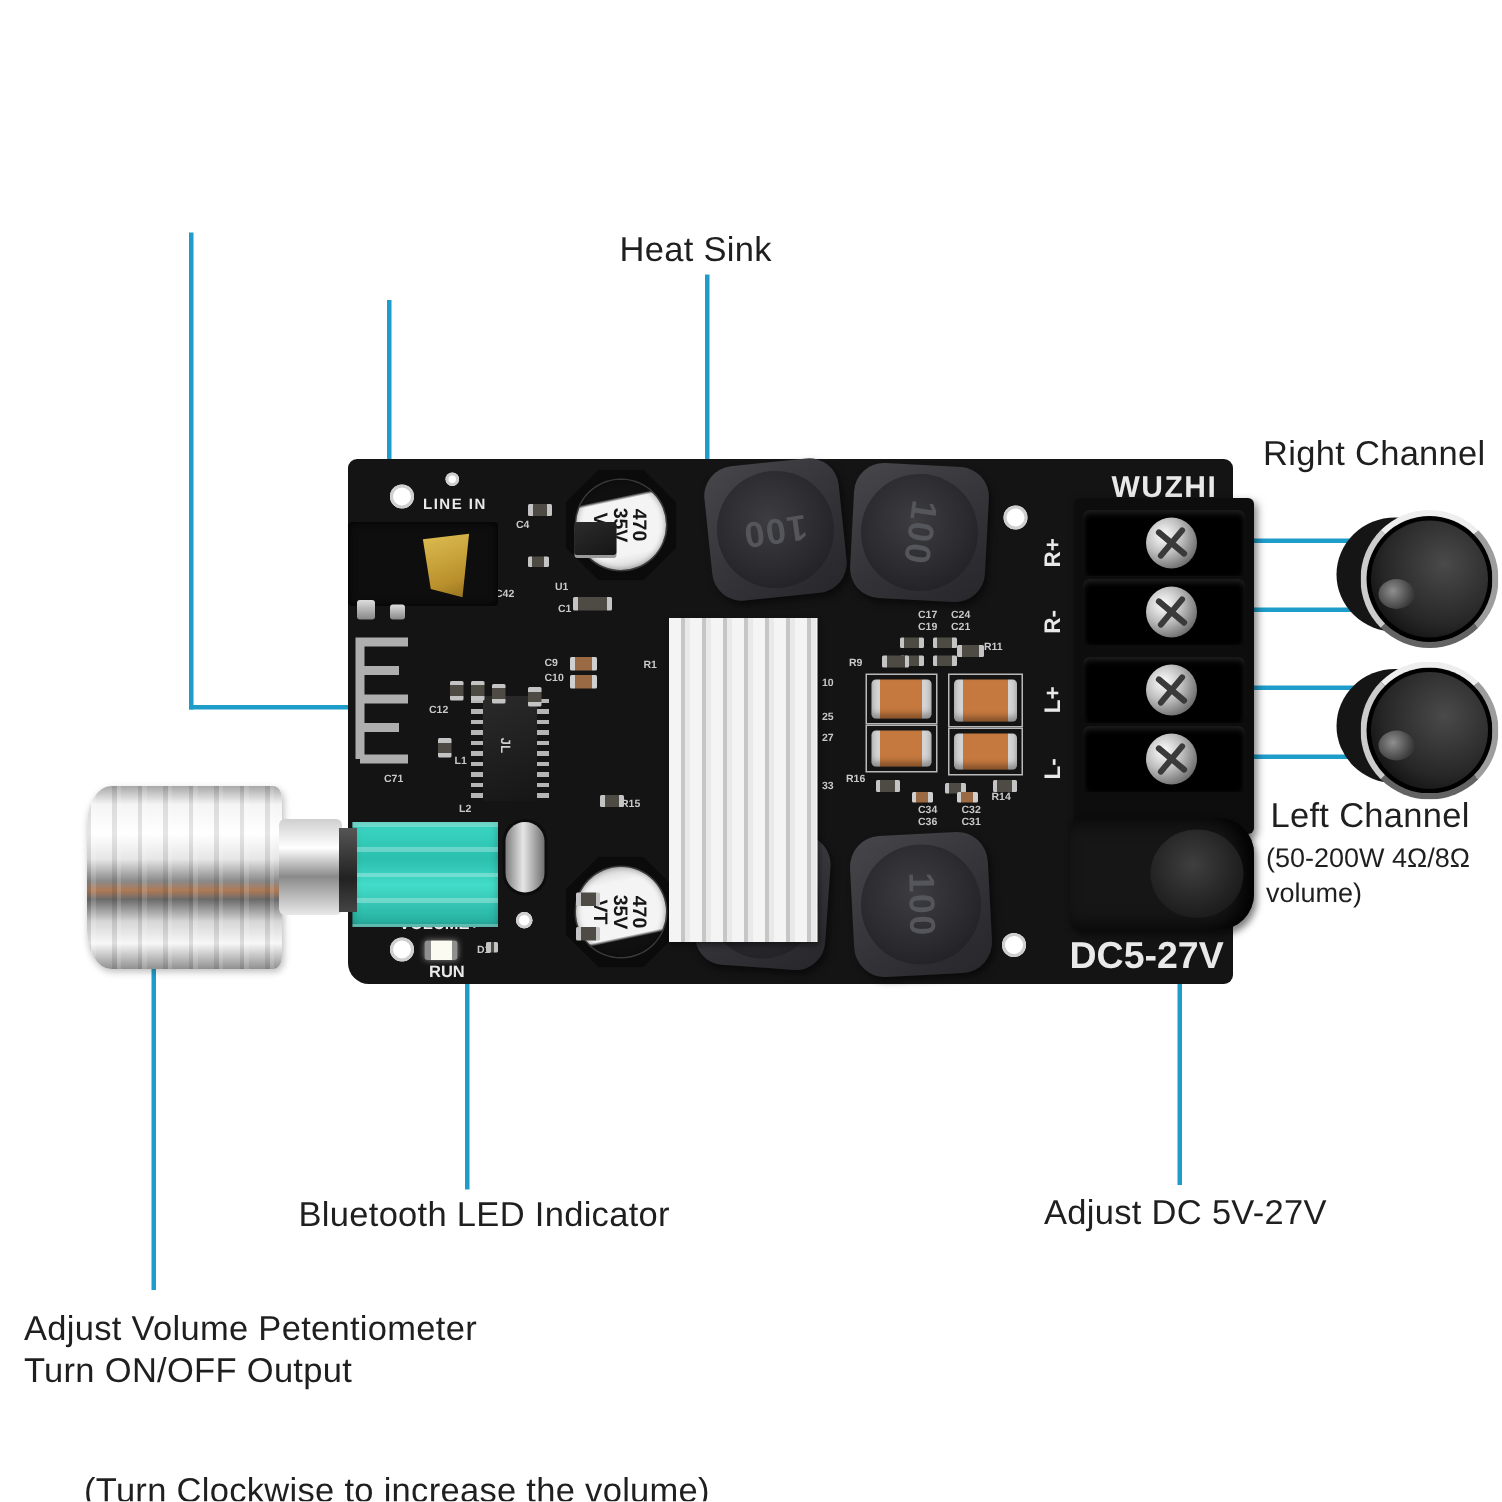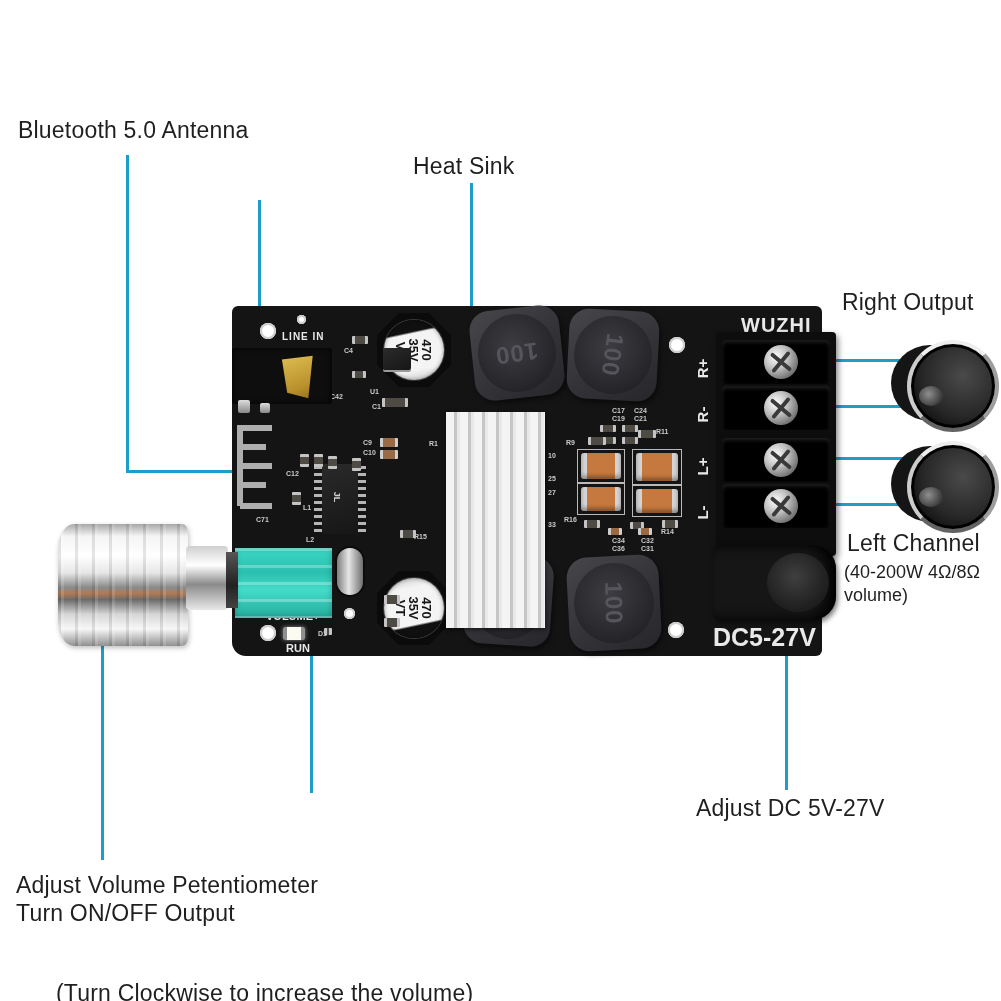--- a/index.html
+++ b/index.html
@@ -107,26 +107,26 @@
        background:repeating-linear-gradient(90deg,rgba(0,0,0,.10) 0 3px,rgba(255,255,255,.14) 3px 6px,transparent 6px 17px);}
   .nut{position:absolute;left:186px;top:546px;width:42px;height:64px;
        background:linear-gradient(180deg,#cfcfcf,#ffffff 30%,#8a8a8a 60%,#e8e8e8);border-radius:4px;}
   .shaft{position:absolute;left:226px;top:552px;width:12px;height:56px;background:linear-gradient(180deg,#555,#222 60%,#444);}
 </style>
 </head>
 <body>
 
 <div class="stage">
 
-  <div class="lbl" style="left:18px;top:117px;">Bluetooth 5.0 Antenna</div>
   <div class="lbl" style="left:413px;top:153px;">Heat Sink</div>
-  <div class="lbl" style="left:842px;top:289px;">Right Output</div>
+  <div class="lbl" style="left:842px;top:289px;">Right Channel</div>
   <div class="lbl" style="left:847px;top:530px;">Left Channel</div>
-  <div class="lbl-sm" style="left:844px;top:562px;">(40-200W 4Ω/8Ω</div>
+  <div class="lbl-sm" style="left:844px;top:562px;">(50-200W 4Ω/8Ω</div>
   <div class="lbl-sm" style="left:844px;top:585px;">volume)</div>
+  <div class="lbl" style="left:199px;top:796px;">Bluetooth LED Indicator</div>
   <div class="lbl" style="left:696px;top:795px;">Adjust DC 5V-27V</div>
   <div class="lbl" style="left:16px;top:872px;">Adjust Volume Petentiometer</div>
   <div class="lbl" style="left:16px;top:900px;">Turn ON/OFF Output</div>
   <div class="lbl" style="left:16px;top:980px;margin-left:40px;">(Turn Clockwise to increase the volume)</div>
 
   <div class="cl" style="left:126px;top:155px;width:3px;height:318px;"></div>
   <div class="cl" style="left:126px;top:470px;width:122px;height:3px;"></div>
   <div class="cl" style="left:258px;top:200px;width:3px;height:174px;"></div>
   <div class="cl" style="left:470px;top:183px;width:3px;height:254px;"></div>
   <div class="cl" style="left:798px;top:359px;width:114px;height:3px;"></div>

